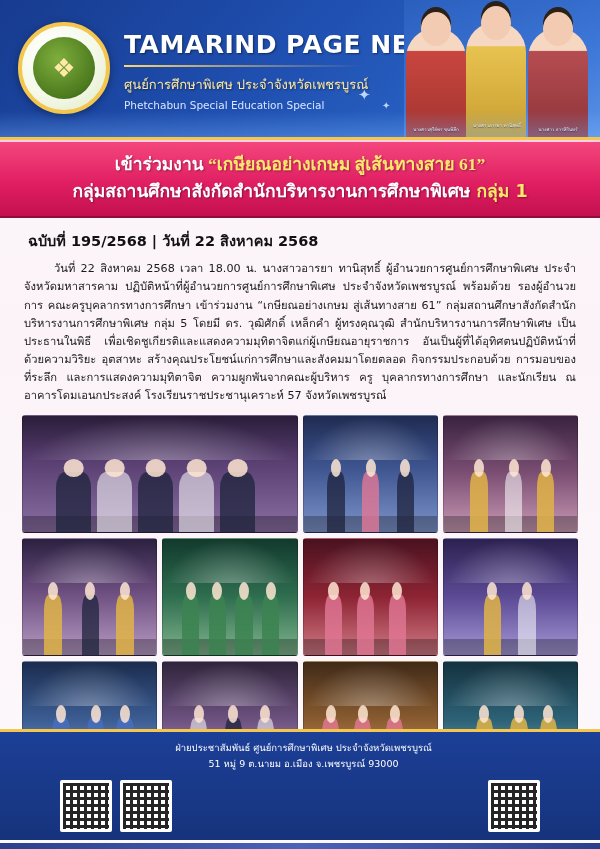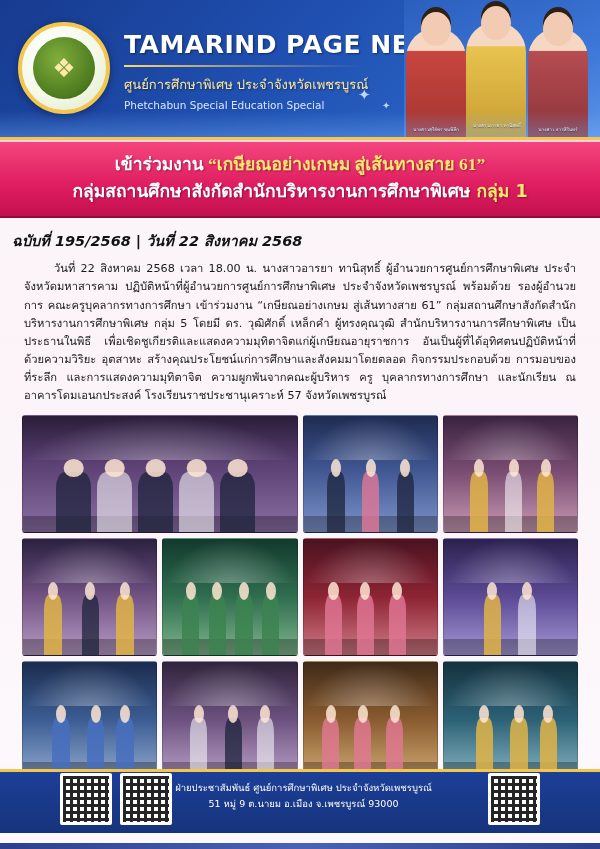--- a/index.html
+++ b/index.html
@@ -143,25 +143,24 @@
     font-size: 17.5px;
     font-weight: bold;
     line-height: 1.35;
     margin-top: 3px;
     text-shadow: 1px 1px 2px rgba(0,0,0,.35);
   }
   .banner .hl { color: #ffe76b; }
 
   
   .issue {
-    padding: 11px 22px 4px 12px;
+    padding: 11px 22px 4px 28px;
     font-size: 14.5px;
     font-weight: bold;
     color: #111;
-    font-style: italic;
   }
 
   
   .body-text {
     padding: 4px 24px 10px 24px;
     font-size: 11.2px;
     line-height: 1.62;
     color: #1a1a1a;
     text-align: justify;
     text-indent: 30px;
@@ -220,22 +219,22 @@
     background: radial-gradient(ellipse at 50% 120%, rgba(255,255,255,.35), rgba(255,255,255,0) 70%);
   }
   .floor {
     position: absolute; left:0; right:0; bottom:0; height: 14%;
     background: rgba(0,0,0,.28);
   }
 
   
   .footer {
     position: absolute;
-    left: 0; right: 0; bottom: 16px;
-    height: 64px;
+    left: 0; right: 0; bottom: 9px;
+    height: 111px;
     background: linear-gradient(180deg, #1c3f97 0%, #16337c 100%);
     border-top: 3px solid #f4c64e;
     color: #ffffff;
     padding: 8px 9px 0 16px;
   }
   .footer-text { text-align: center; font-size: 9.5px; line-height: 1.7; }
   .footer-url { text-align: center; font-size: 9.5px; margin-top: 1px; color: #ffe9a0; }
   .qr {
     position: absolute; bottom: 8px;
     width: 52px; height: 52px; background: #ffffff; padding: 3px;

